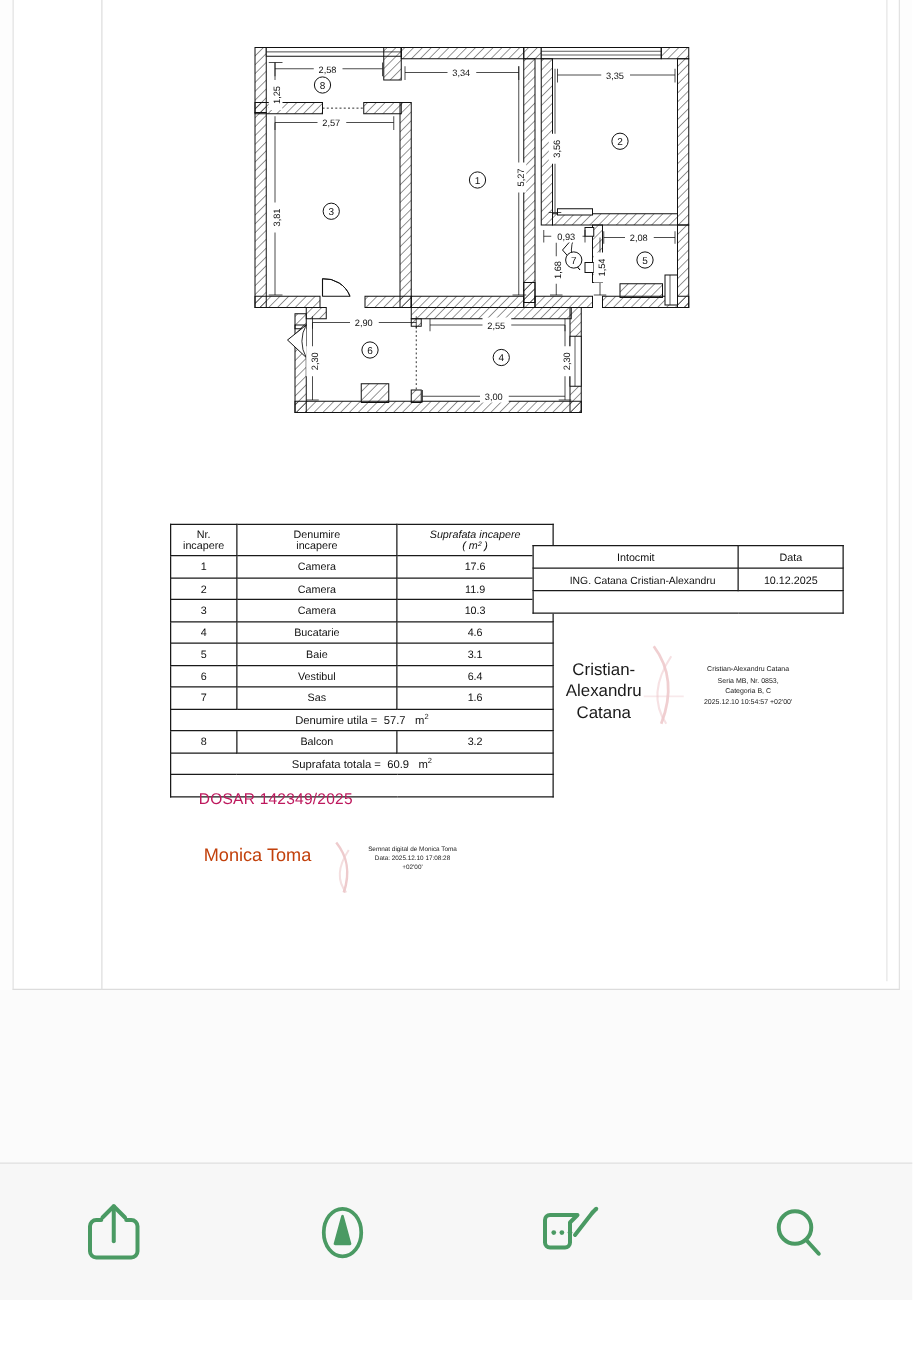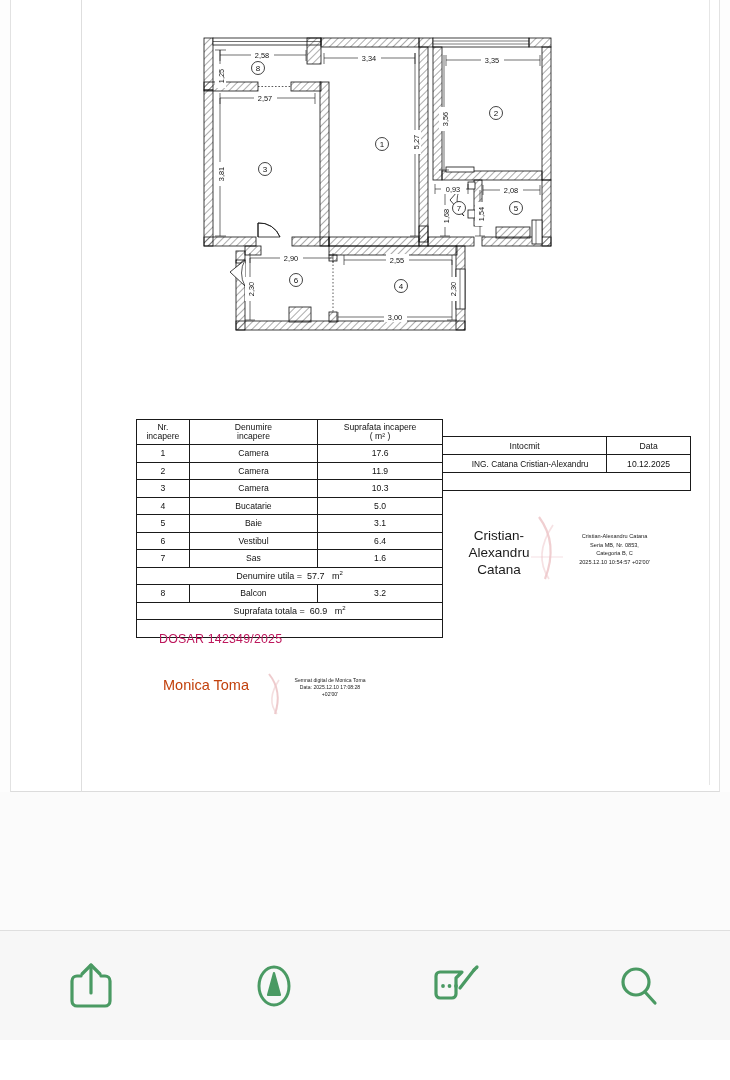--- a/index.html
+++ b/index.html
@@ -102,21 +102,21 @@
   
   #rooms-table {
     left: 136px; top: 419px;
     width: 307px;
     font-size: 8.6px;
   }
   #rooms-table td { height: 17.5px; text-align: center; }
   #rooms-table thead td { height: 25px; line-height: 1.08; font-size: 8.6px; }
   .col-nr { width: 44px; }
   .col-den { width: 107px; }
-  .col-sup { width: 104px; }
+  .col-sup { width: 104px; font-style: italic; }
   .sum-row td { text-align: center; font-size: 9px; height: 19px; }
   .sup-sub { font-size: 6px; vertical-align: super; }
   .recep-row td { height: 19px; text-align: center; font-size: 9.4px; }
   #signblock-left { height: 105px; vertical-align: top; position: relative; }
   #dosar-text {
     position: absolute; left: 22px; top: 12px;
     font-size: 12.4px; color: #be185d; letter-spacing: 0.2px;
   }
   #monica-name {
     position: absolute; left: 26px; top: 57px;
@@ -127,21 +127,21 @@
     font-size: 5.1px; line-height: 1.42; color: #1b1b1b;
     width: 118px;
   }
   #monica-swirl {
     position: absolute; left: 120px; top: 50px;
     width: 40px; height: 48px; pointer-events: none;
   }
 
   
   #sign-table {
-    left: 442px; top: 436px;
+    left: 426px; top: 436px;
     width: 249px;
     font-size: 8.6px;
   }
   #sign-table td { height: 18px; text-align: center; }
   .col-intocmit { width: 165px; }
   .col-data { width: 84px; }
   #sign-name-cell { text-align: right; padding-left: 13px; font-size: 8.3px; }
   #sign-big-cell { height: 183px; vertical-align: top; position: relative; }
   #cat-name {
     position: absolute; left: 8px; top: 55px;
@@ -428,21 +428,21 @@
         <td>11.9</td>
       </tr>
       <tr>
         <td>3</td>
         <td>Camera</td>
         <td>10.3</td>
       </tr>
       <tr>
         <td>4</td>
         <td>Bucatarie</td>
-        <td>5.0</td>
+        <td>4.6</td>
       </tr>
       <tr>
         <td>5</td>
         <td>Baie</td>
         <td>3.1</td>
       </tr>
       <tr>
         <td>6</td>
         <td>Vestibul</td>
         <td>6.4</td>

